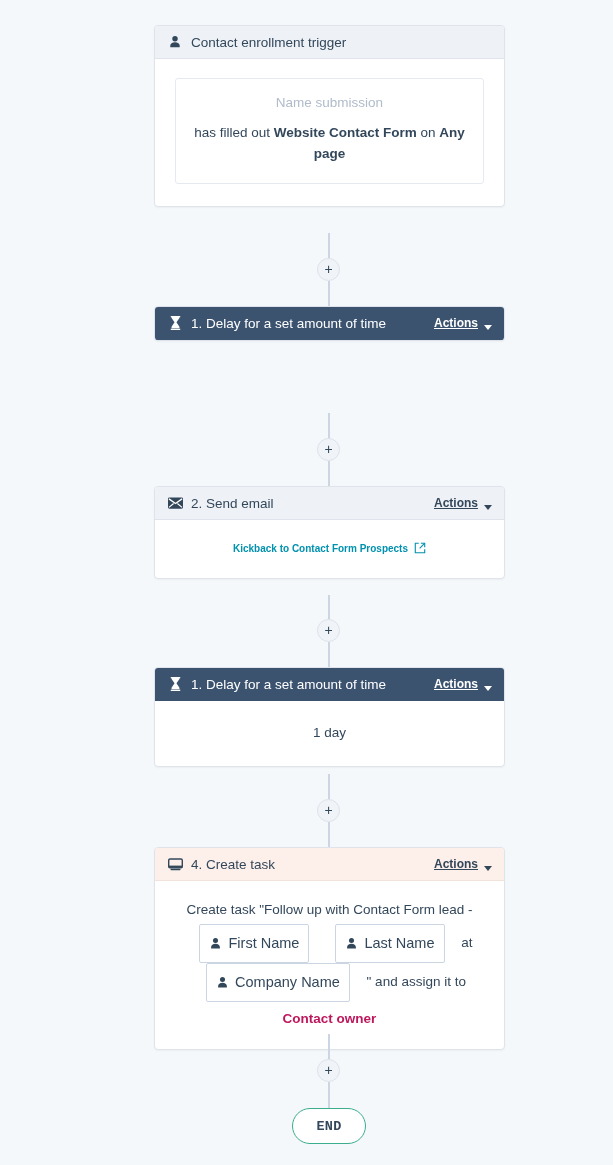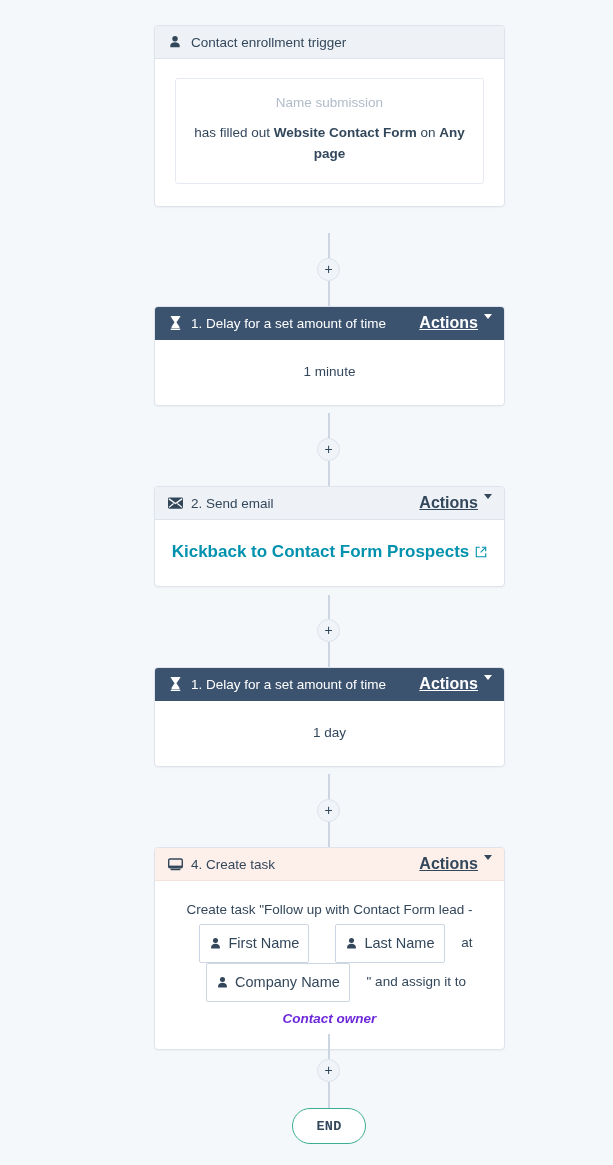--- a/index.html
+++ b/index.html
@@ -65,22 +65,22 @@
   .hdr-icon {
     width: 16px; height: 16px;
     margin-right: 8px;
     flex: 0 0 16px;
     display: flex; align-items: center; justify-content: center;
   }
   .hdr-title { white-space: nowrap; }
 
   .actions {
     margin-left: auto;
-    display: flex; align-items: flex-start;
-    font-size: 16px;
+    display: flex; align-items: flex-end;
+    font-size: 12px;
     cursor: pointer;
   }
   .actions .lbl {
     text-decoration: underline;
     font-weight: 600;
   }
   .actions .caret {
     margin-left: 6px;
     width: 0; height: 0;
     border-left: 4.5px solid transparent;
@@ -112,21 +112,21 @@
     margin-bottom: 9px;
   }
   .trigger-sentence { font-size: 13.5px; color: #33475b; }
   .trigger-sentence b { font-weight: 700; }
 
   .delay-value { font-size: 13.5px; padding: 8px 0 10px; }
 
   .email-link {
     color: #0091ae;
     font-weight: 700;
-    font-size: 17px;
+    font-size: 10px;
     text-decoration: none;
     display: inline-flex;
     align-items: center;
     gap: 6px;
     padding: 6px 0 8px;
     cursor: pointer;
   }
 
   
   .task-body {
@@ -145,27 +145,26 @@
     border-radius: 2px;
     padding: 3px 9px;
     font-size: 14.5px;
     color: #33475b;
     vertical-align: middle;
     margin: 0 13px;
     white-space: nowrap;
   }
   .chip svg { flex: 0 0 13px; }
   .owner-link {
-    color: #6d28d9;
+    color: #be185d;
     font-weight: 600;
     font-size: 13.5px;
     cursor: pointer;
     display: block;
     margin-top: 2px;
-    font-style: italic;
   }
 
   
   .end-node {
     position: absolute;
     left: 292px;
     width: 74px; height: 36px;
     border: 1px solid #3aae8f;
     border-radius: 18px;
     background: #ffffff;
@@ -214,23 +213,20 @@
             <rect x="1.6" y="0" width="10.8" height="1.5" fill="#ffffff"></rect>
             <rect x="1.6" y="14.5" width="10.8" height="1.5" fill="#ffffff"></rect>
           </svg>
       </span>
       <span class="hdr-title">1. Delay for a set amount of time</span>
       <span class="actions">
         <span class="lbl">Actions</span>
         <span class="caret"></span>
       </span>
     </div>
-    <div class="card-body">
-      <div class="delay-value">1 minute</div>
-    </div>
   </div>
 
   <div class="rail" style="top:413px; height:28px;"></div>
   <div class="plus" style="top:438px;">
       <span>+</span>
     </div>
   <div class="rail" style="top:461px; height:26px;"></div>
 
   <div class="card" style="top:486px;">
     <div class="card-header hdr-light">

